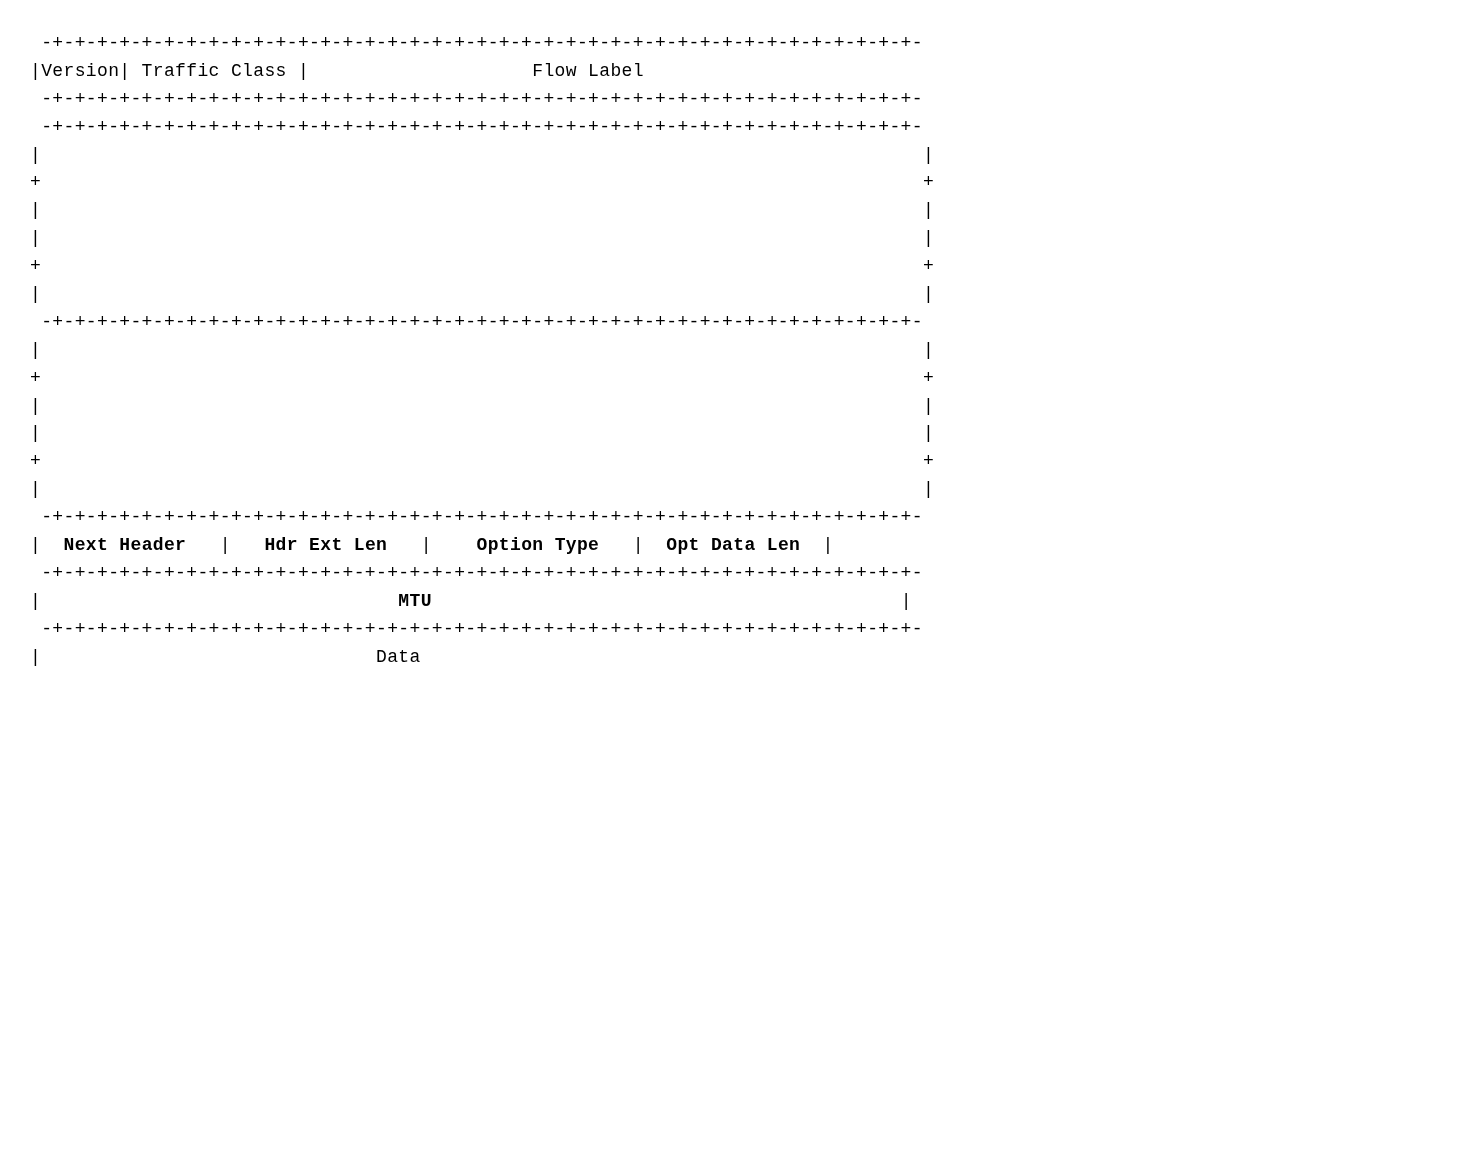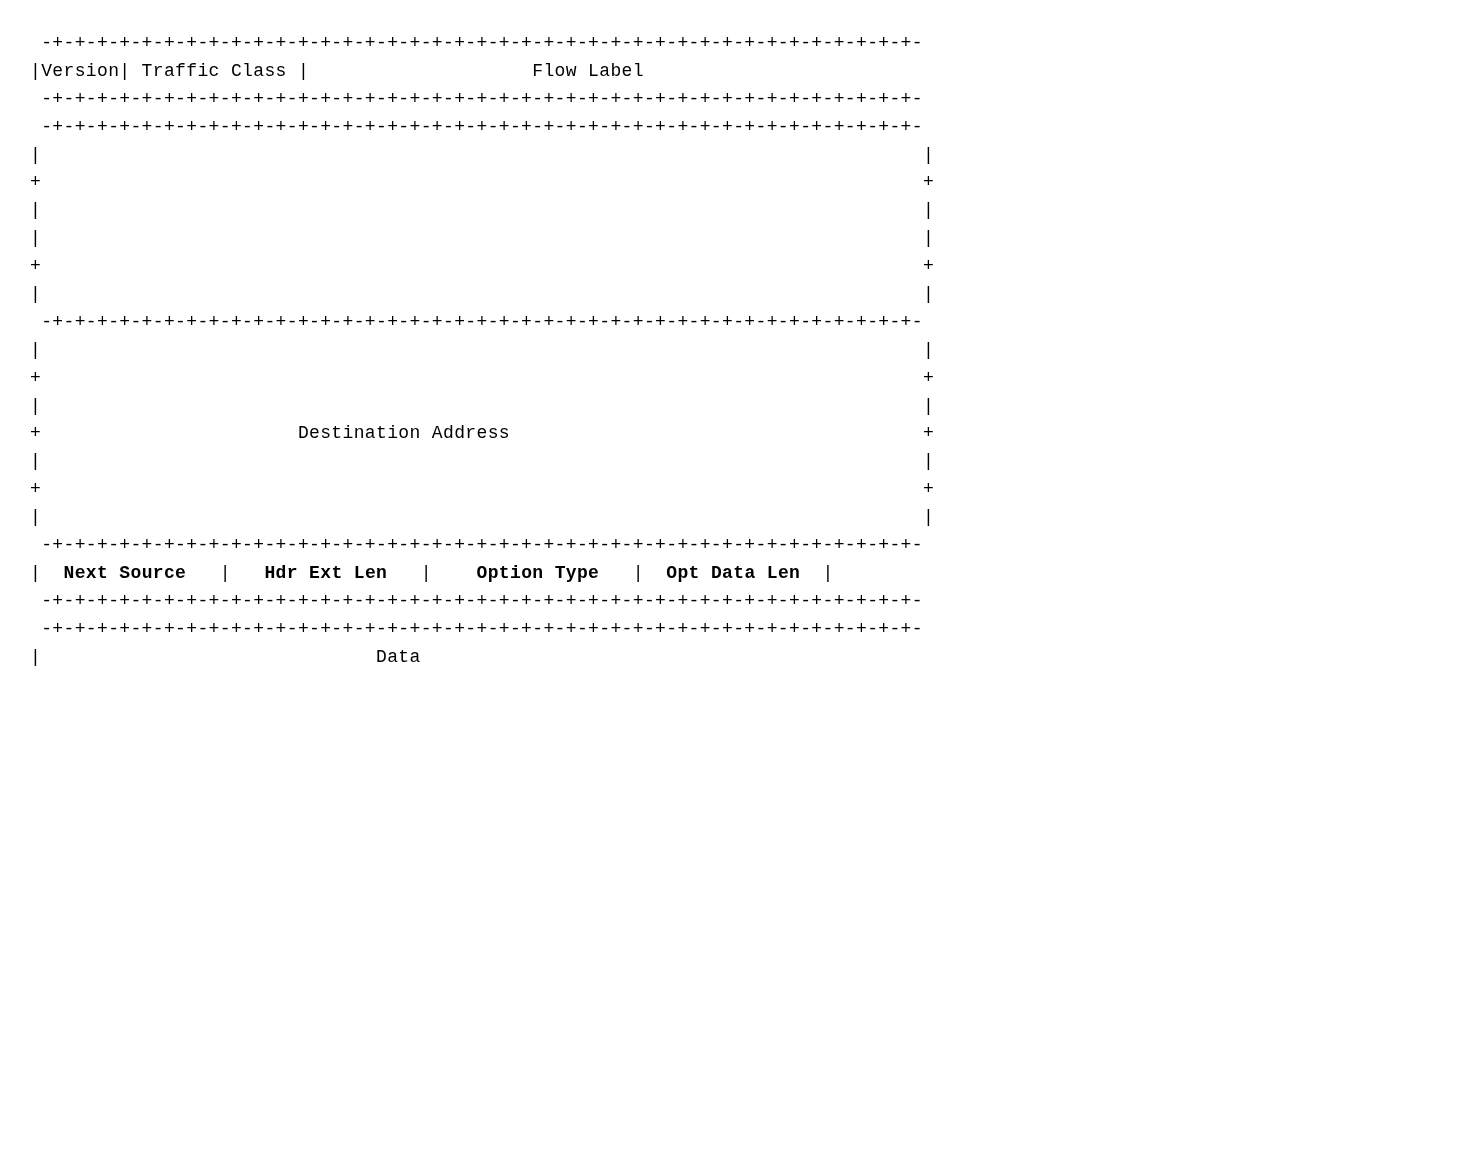--- a/index.html
+++ b/index.html
@@ -40,23 +40,23 @@
   <div class="diagram-line">|                                                                               |</div>
   <div class="diagram-line">+                                                                               +</div>
   <div class="diagram-line">|                                                                               |</div>
   <div class="diagram-line">|                                                                               |</div>
   <div class="diagram-line">+                                                                               +</div>
   <div class="diagram-line">|                                                                               |</div>
   <div class="diagram-line"> -+-+-+-+-+-+-+-+-+-+-+-+-+-+-+-+-+-+-+-+-+-+-+-+-+-+-+-+-+-+-+-+-+-+-+-+-+-+-+-</div>
   <div class="diagram-line">|                                                                               |</div>
   <div class="diagram-line">+                                                                               +</div>
   <div class="diagram-line">|                                                                               |</div>
-  <div class="diagram-line">+                       Destination Address                                     +</div>
   <div class="diagram-line">|                                                                               |</div>
   <div class="diagram-line">+                                                                               +</div>
   <div class="diagram-line">|                                                                               |</div>
   <div class="diagram-line"> -+-+-+-+-+-+-+-+-+-+-+-+-+-+-+-+-+-+-+-+-+-+-+-+-+-+-+-+-+-+-+-+-+-+-+-+-+-+-+-</div>
-  <div class="diagram-line">|  <strong>Next Source</strong>   |   <strong>Hdr Ext Len</strong>   |    <strong>Option Type</strong>   |  <strong>Opt Data Len</strong>  |</div>
+  <div class="diagram-line">|  <strong>Next Header</strong>   |   <strong>Hdr Ext Len</strong>   |    <strong>Option Type</strong>   |  <strong>Opt Data Len</strong>  |</div>
   <div class="diagram-line"> -+-+-+-+-+-+-+-+-+-+-+-+-+-+-+-+-+-+-+-+-+-+-+-+-+-+-+-+-+-+-+-+-+-+-+-+-+-+-+-</div>
+  <div class="diagram-line">|                                <strong>MTU</strong>                                          |</div>
   <div class="diagram-line"> -+-+-+-+-+-+-+-+-+-+-+-+-+-+-+-+-+-+-+-+-+-+-+-+-+-+-+-+-+-+-+-+-+-+-+-+-+-+-+-</div>
   <div class="diagram-line">|                              Data                                              </div>
 
 </div>
 
 </body></html>

